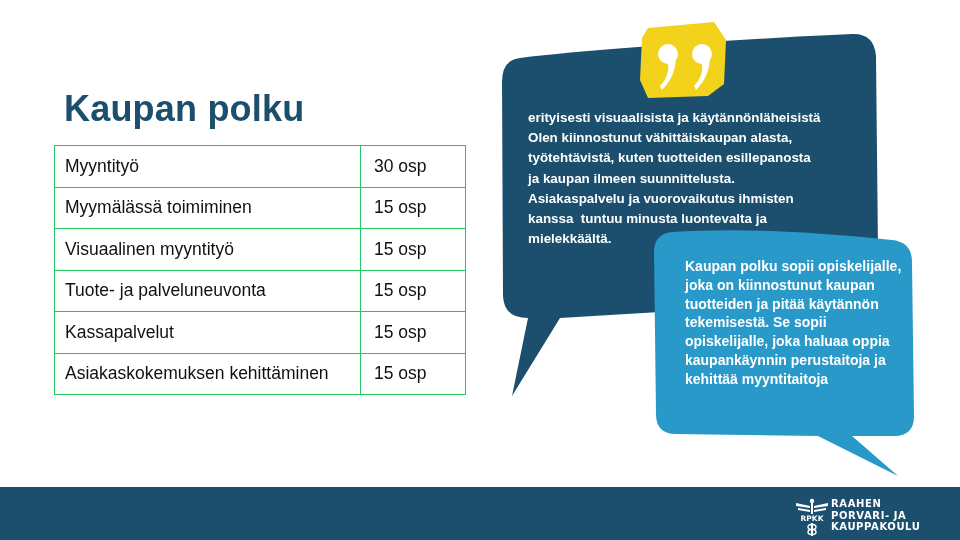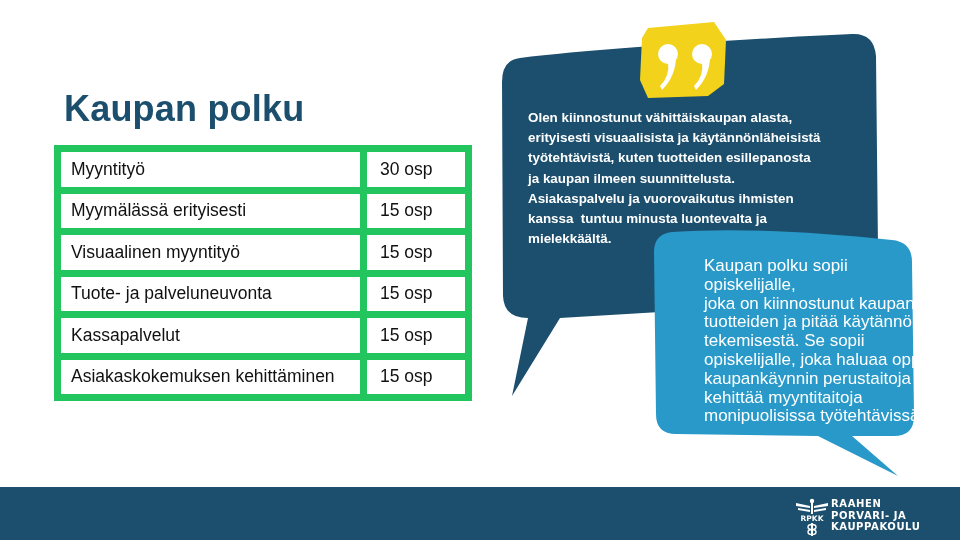--- a/index.html
+++ b/index.html
@@ -11,38 +11,38 @@
     font-size:36px; font-weight:bold; color:#1b4f6d;
     letter-spacing:0.2px;
   }
 
   table.modules {
     position:absolute; left:54px; top:145px;
     border-collapse:collapse;
     font-size:17.5px; color:#111;
   }
   table.modules td {
-    border:7px solid #22c55e;
+    border:1px solid #22c55e;
     height:41.5px;
     padding:0 10px;
     vertical-align:middle;
     white-space:nowrap;
   }
   table.modules td.name { width:306px; }
   table.modules td.credits { width:105px;padding-left:13px; }
 
   .bubble-svg { position:absolute; left:0; top:0; width:960px; height:540px; }
 
   .quote-text-1 {
     position:absolute; left:528px; top:108px; width:330px;
     color:#ffffff; font-weight:bold; font-size:13.4px; line-height:20.2px;
   }
   .quote-text-2 {
-    position:absolute; left:704px; top:257px; width:232px;
-    color:#ffffff; font-weight:normal; font-size:17px; line-height:18.8px;
+    position:absolute; left:685px; top:257px; width:232px;
+    color:#ffffff; font-weight:bold; font-size:14px; line-height:18.8px;
   }
 
   .footer {
     position:absolute; left:0; top:487px; width:960px; height:53px;
     background:#1b4f6d;
   }
   .logo { position:absolute; left:794px; top:497px; width:160px; height:40px; }
   .logo-mark { position:absolute; left:0; top:0; width:36px; height:40px; }
   .logo-text {
     position:absolute; left:37px; top:1px;
@@ -56,21 +56,21 @@
 
 <div class="title">Kaupan polku</div>
 
 <table class="modules">
   <tbody>
     <tr>
       <td class="name">Myyntityö</td>
       <td class="credits">30 osp</td>
     </tr>
     <tr>
-      <td class="name">Myymälässä erityisesti</td>
+      <td class="name">Myymälässä toimiminen</td>
       <td class="credits">15 osp</td>
     </tr>
     <tr>
       <td class="name">Visuaalinen myyntityö</td>
       <td class="credits">15 osp</td>
     </tr>
     <tr>
       <td class="name">Tuote- ja palveluneuvonta</td>
       <td class="credits">15 osp</td>
     </tr>
@@ -116,38 +116,37 @@
            L 852 436
            L 898 476
            L 818 436
            L 676 434
            Q 656 434, 656 414
            L 654 252
            Q 654 234, 672 232 Z" fill="#2899c8"></path>
 </svg>
 
 <div class="quote-text-1">
+  <div>erityisesti visuaalisista ja käytännönläheisistä</div>
   <div>Olen kiinnostunut vähittäiskaupan alasta,</div>
-  <div>erityisesti visuaalisista ja käytännönläheisistä</div>
   <div>työtehtävistä, kuten tuotteiden esillepanosta</div>
   <div>ja kaupan ilmeen suunnittelusta.</div>
   <div>Asiakaspalvelu ja vuorovaikutus ihmisten</div>
   <div style="white-space:pre">kanssa  tuntuu minusta luontevalta ja</div>
   <div>mielekkäältä.</div>
 </div>
 
 <div class="quote-text-2">
   <div>Kaupan polku sopii opiskelijalle,</div>
   <div>joka on kiinnostunut kaupan</div>
   <div>tuotteiden ja pitää käytännön</div>
   <div>tekemisestä. Se sopii</div>
   <div>opiskelijalle, joka haluaa oppia</div>
   <div>kaupankäynnin perustaitoja ja</div>
   <div>kehittää myyntitaitoja</div>
-  <div>monipuolisissa työtehtävissä</div>
 </div>
 
 <div class="footer"></div>
 
 <div class="logo">
   <svg class="logo-mark" viewBox="0 0 36 40">
 
     <path d="M 2 6 L 16 9 L 16 11 L 2 9 Z" fill="#fff"></path>
     <path d="M 4 11 L 16 13 L 16 15 L 4 13 Z" fill="#fff"></path>
     <path d="M 34 6 L 20 9 L 20 11 L 34 9 Z" fill="#fff"></path>

